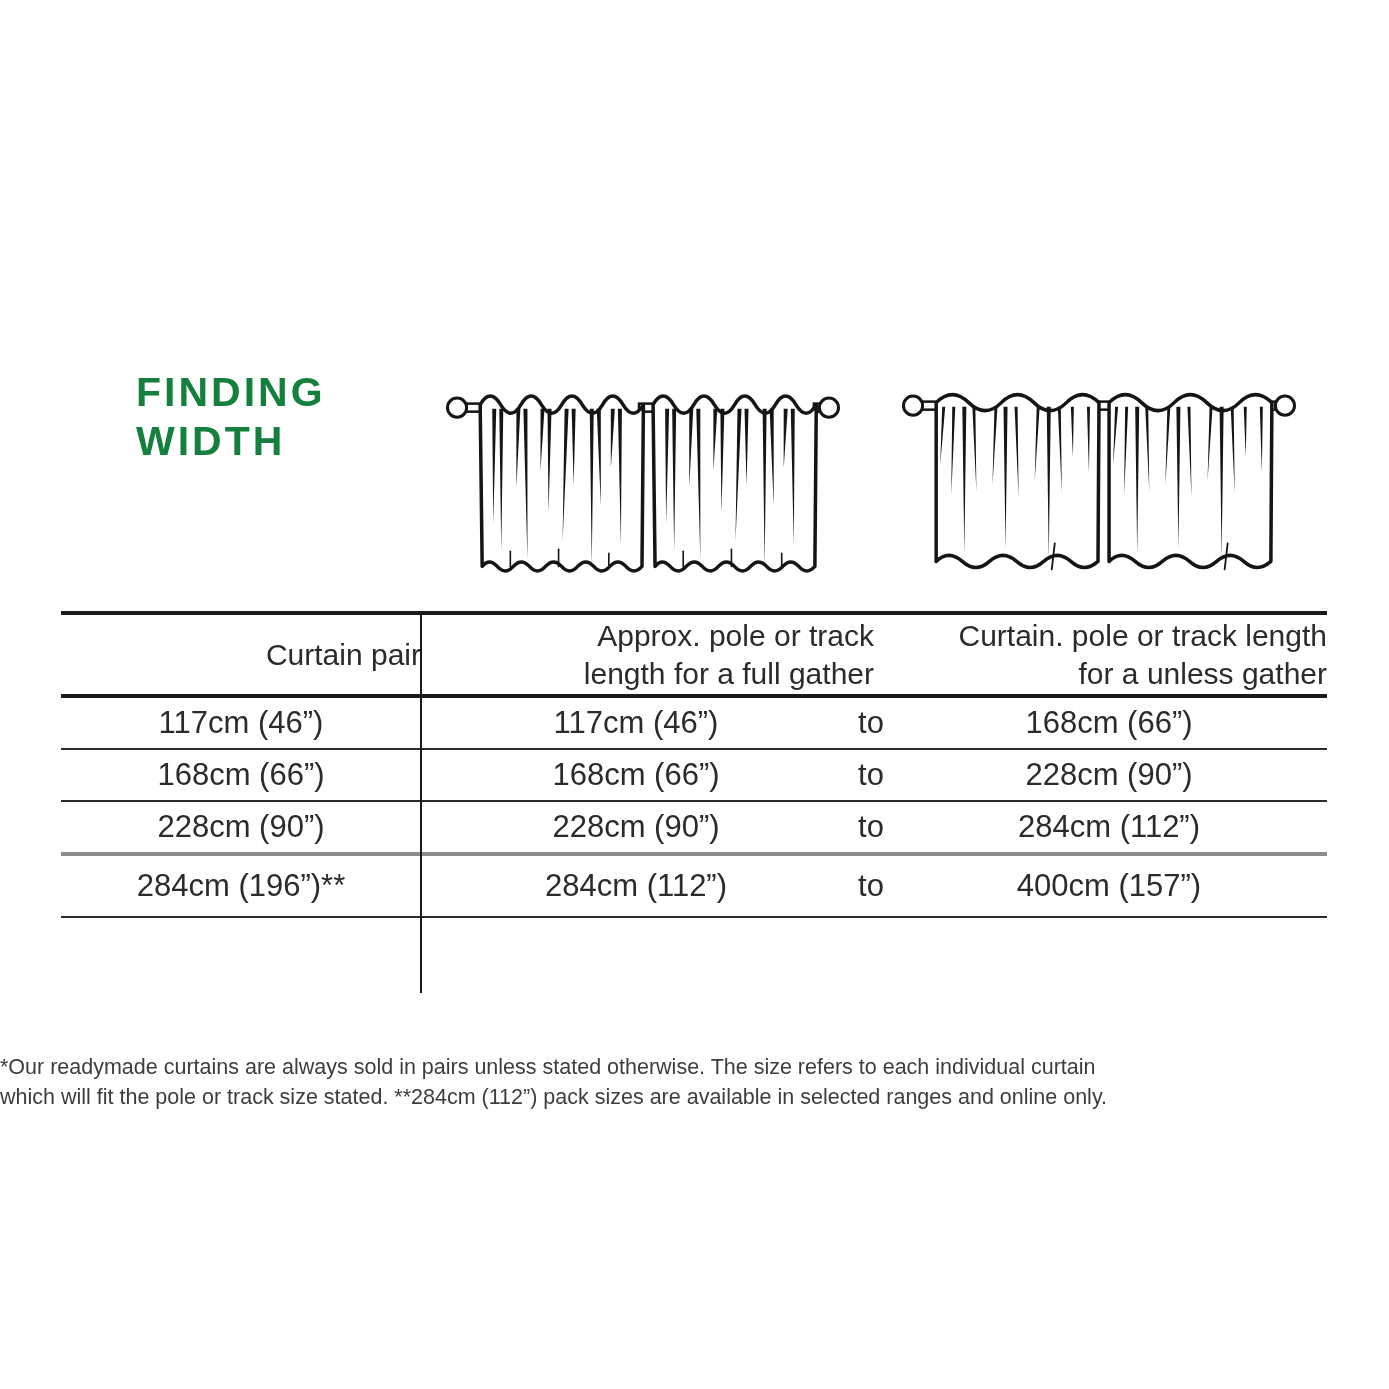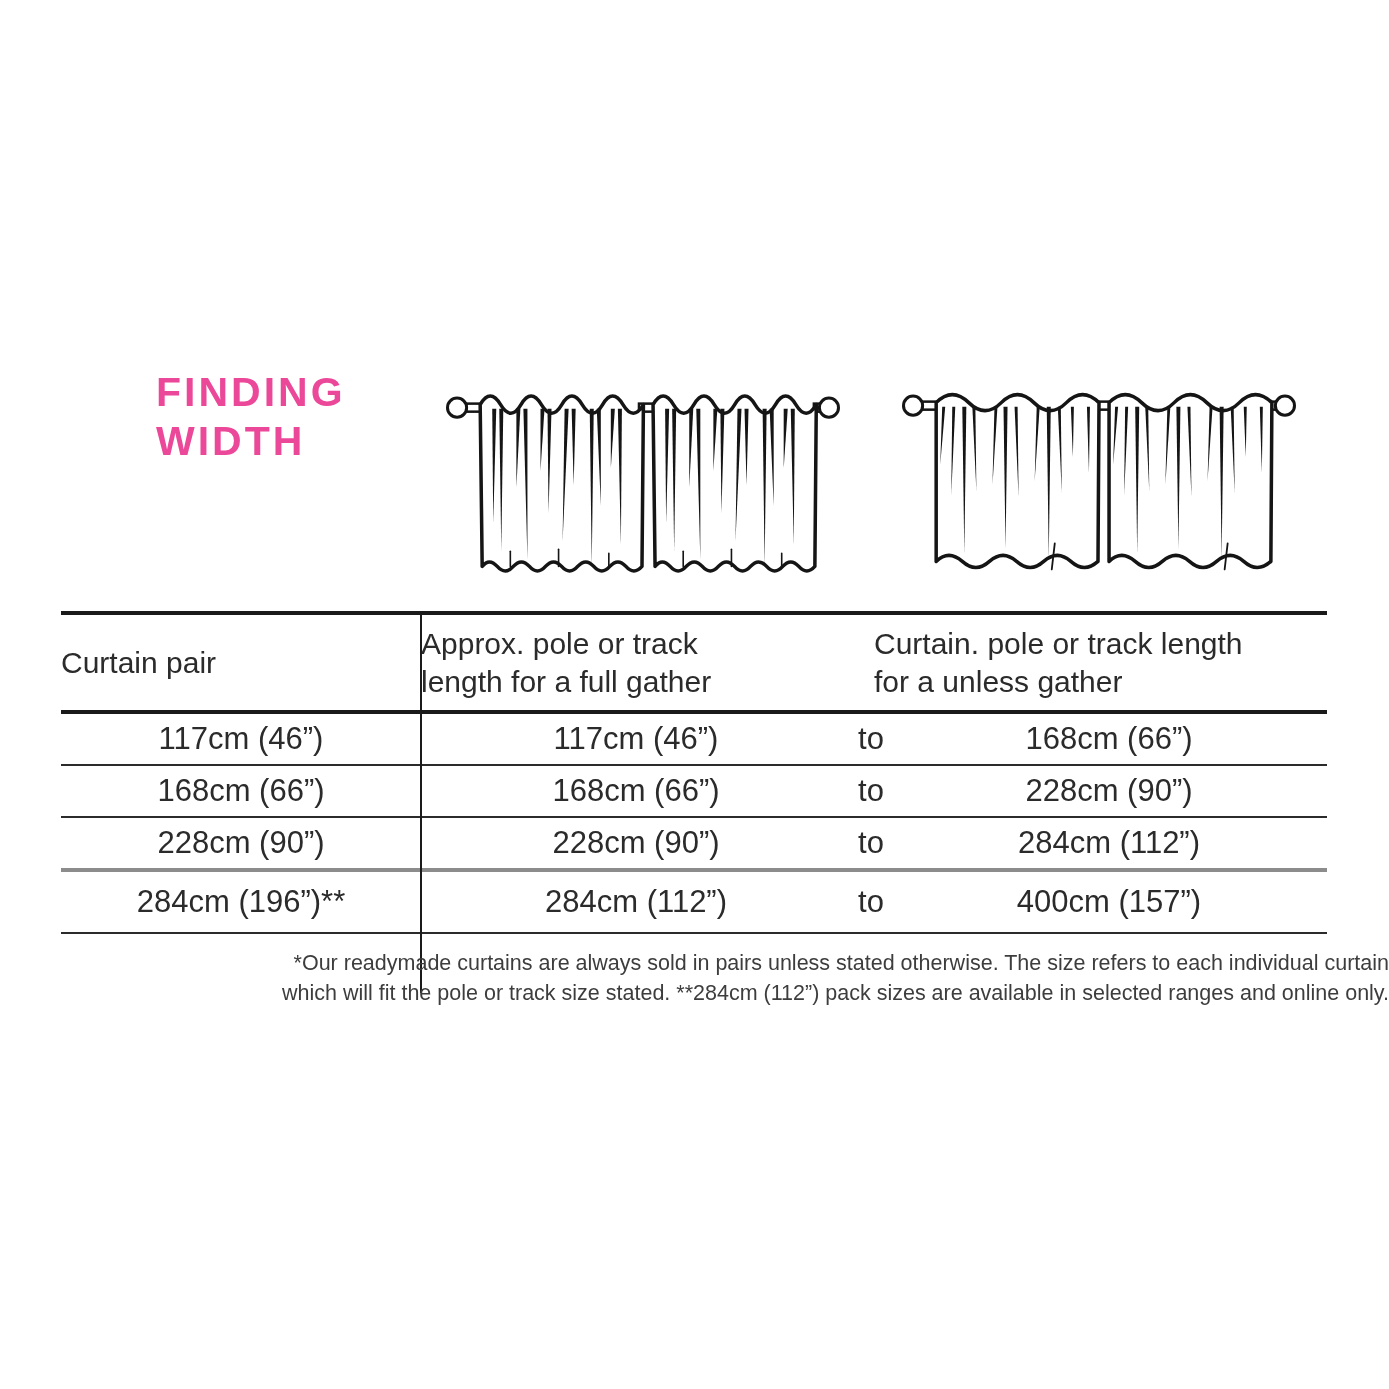--- a/index.html
+++ b/index.html
@@ -6,59 +6,59 @@
   body{
     width:1389px;height:1389px;position:relative;
     background:#ffffff;
     font-family:"Liberation Sans", sans-serif;
     color:#2b2b2b;
     overflow:hidden;
   }
 
   
   .title{
-    position:absolute;left:156px;top:368px;
+    position:absolute;left:136px;top:368px;
     font-size:41px;font-weight:700;letter-spacing:3px;
-    line-height:49px;color:#ec4899;
+    line-height:49px;color:#15803d;
   }
 
   
   .illus-full{position:absolute;left:446px;top:372px;width:394px;height:214px;}
   .illus-relaxed{position:absolute;left:902px;top:372px;width:394px;height:209px;}
   .illus-full svg,.illus-relaxed svg{display:block;width:100%;height:100%;}
 
   
   .size-table{
     position:absolute;left:61px;top:611px;width:1266px;
   }
   .rule{width:100%;}
   .rule.strong{height:4px;background:#1a1a1a;}
   .rule.thin{height:2px;background:#2b2b2b;}
   .rule.gray{height:4px;background:#8c8c8c;}
 
   .thead{
     display:grid;grid-template-columns:360px 453px 453px;
-    align-items:center;height:95px;
-    font-size:30px;line-height:38px;text-align:left;
+    align-items:center;height:79px;
+    font-size:30px;line-height:38px;text-align:right;
   }
   .trow{
     display:grid;grid-template-columns:360px 430px 40px 436px;
     align-items:center;height:50px;
     font-size:31px;text-align:center;
   }
   .trow.last{height:60px;}
   .vdiv{
     position:absolute;left:359px;top:0;width:2px;height:382px;
     background:#1a1a1a;
   }
 
   
   .footnote{
-    position:absolute;left:0;right:0;top:948px;
-    text-align:right;font-size:21.5px;line-height:30px;color:#3d3d3d;
+    position:absolute;left:0;right:0;top:1052px;
+    text-align:left;font-size:21.5px;line-height:30px;color:#3d3d3d;
   }
 </style>
 </head>
 <body>
 
 <div class="title">
   <div>FINDING</div>
   <div>WIDTH</div>
 </div>
 

